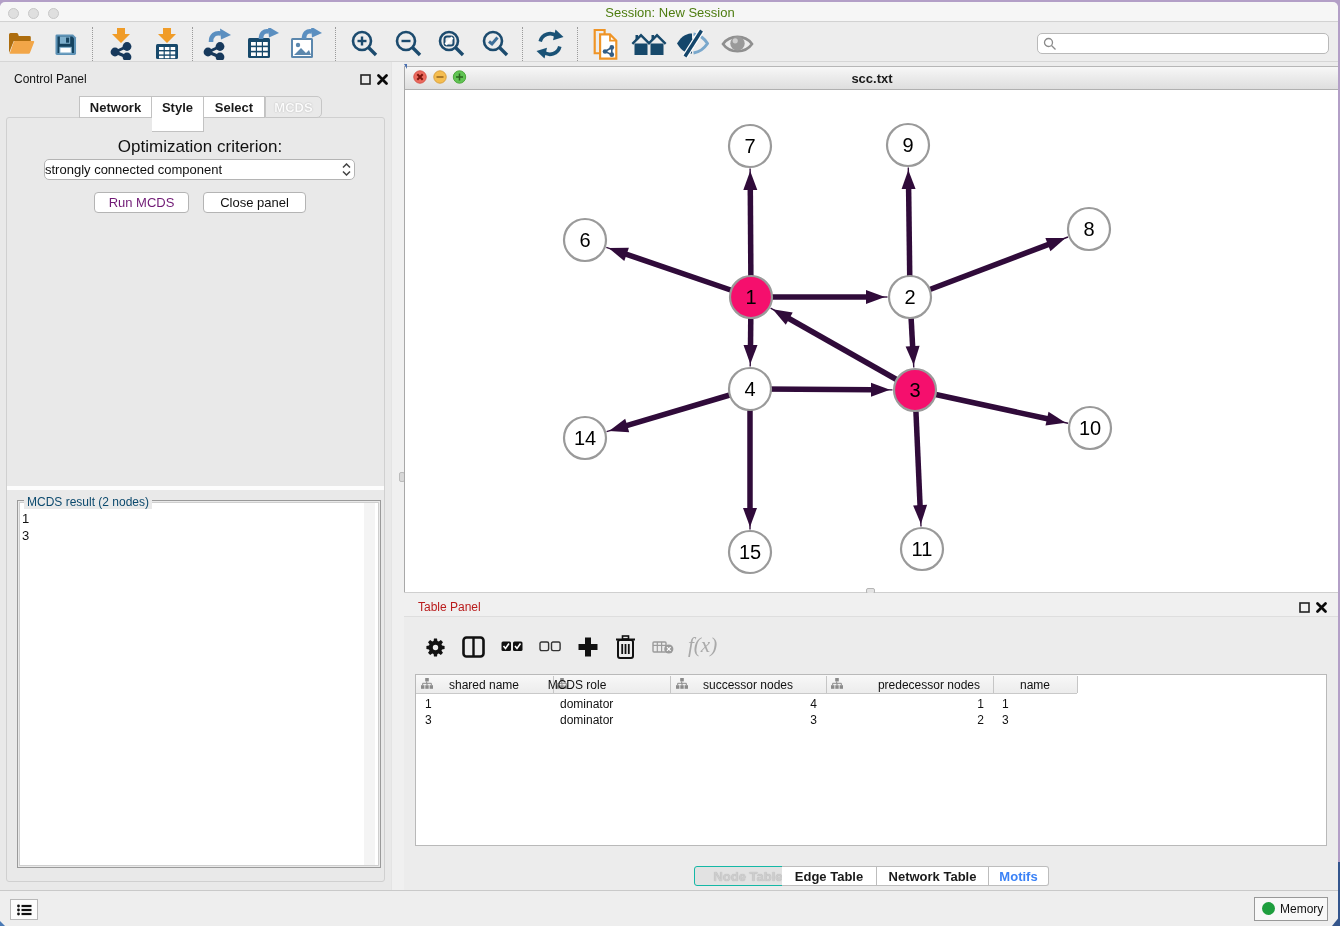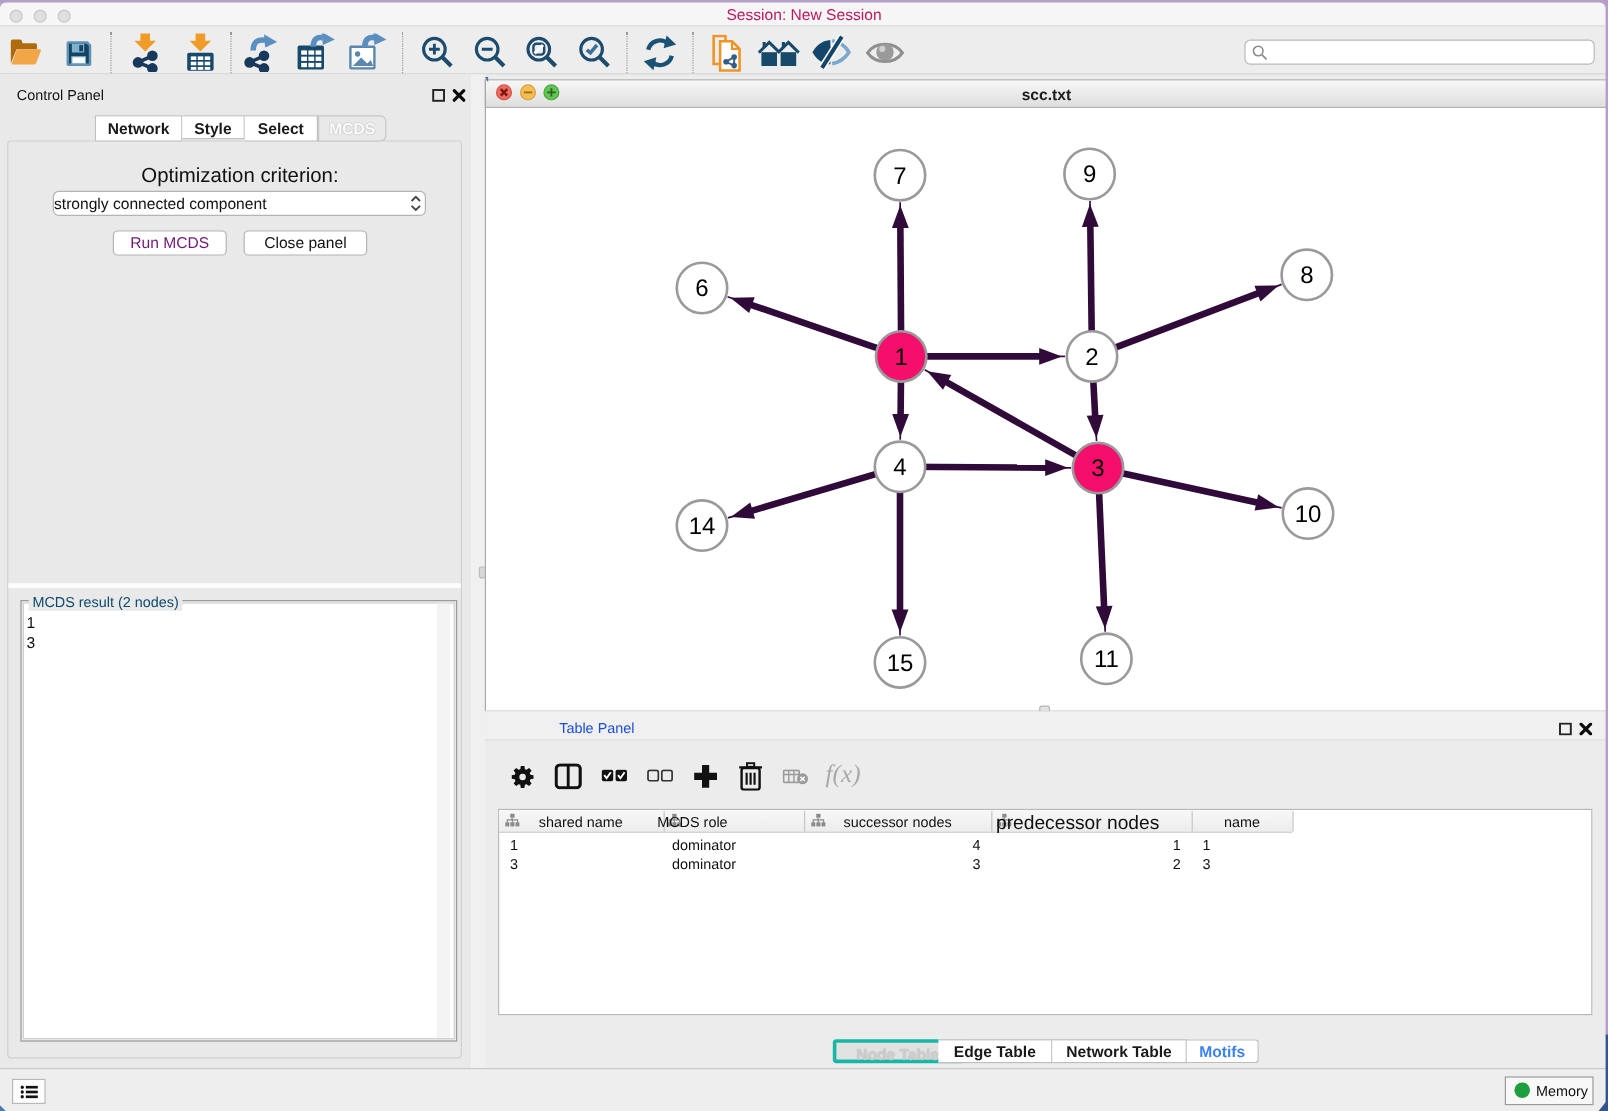--- a/index.html
+++ b/index.html
@@ -13,21 +13,21 @@
 
 <div class="abs" style="left:0;top:0;width:1340px;height:6px;background:#b39fc7;"></div>
 
 <div class="abs" style="right:0;top:0;width:2px;height:862px;background:#b39fc7;z-index:50;"></div>
 <div class="abs" style="right:0;top:862px;width:2px;height:64px;background:#33558d;z-index:50;"></div>
 
 <div class="abs" style="left:0;top:2px;width:1338px;height:20px;background:#f6f6f6;border-bottom:1px solid #d2d2d2;border-radius:5px 5px 0 0;"></div>
 <div class="abs" style="left:8px;top:7.5px;width:11px;height:11px;border-radius:50%;background:#dfdfdf;border:1px solid #c8c8c8;"></div>
 <div class="abs" style="left:28px;top:7.5px;width:11px;height:11px;border-radius:50%;background:#dfdfdf;border:1px solid #c8c8c8;"></div>
 <div class="abs" style="left:48px;top:7.5px;width:11px;height:11px;border-radius:50%;background:#dfdfdf;border:1px solid #c8c8c8;"></div>
-<div class="abs" style="left:0;top:5px;width:1340px;text-align:center;font-size:13px;color:#be185d;">Session: New Session</div>
+<div class="abs" style="left:0;top:5px;width:1340px;text-align:center;font-size:13px;color:#4d7c0f;">Session: New Session</div>
 
 <div class="abs" style="left:0;top:23px;width:1340px;height:39px;background:#ededed;border-bottom:1px solid #d6d6d6;"></div>
 
 <svg class="abs" style="left:7px;top:31px" width="29" height="25" viewBox="0 0 29 25">
  <path d="M2 22 L2 3.5 Q2 2 3.5 2 L9.5 2 Q10.8 2 11.2 3.2 L11.8 5 L22.5 5 Q23.8 5 23.8 6.3 L23.8 10 L6.8 10 Z" fill="#ad6d0e"></path>
  <path d="M6.8 10.8 Q7.1 10 8 10 L26.3 10 Q27.6 10 27.1 11.3 L23 21.8 Q22.7 22.7 21.7 22.7 L2.6 22.7 Z" fill="#f2a648"></path>
 </svg>
 <svg class="abs" style="left:54px;top:32.5px" width="23.5" height="23.5" viewBox="0 0 24 24">
  <path d="M3 1.5 L19.5 1.5 L22.5 4.5 L22.5 21 Q22.5 22.5 21 22.5 L3 22.5 Q1.5 22.5 1.5 21 L1.5 3 Q1.5 1.5 3 1.5 Z" fill="#5d92b6"></path>
  <path d="M3.6 3.6 L18.6 3.6 L20.4 5.4 L20.4 20.4 L3.6 20.4 Z" fill="#16435f"></path>
@@ -187,21 +187,21 @@
 <svg class="abs" style="left:360px;top:74px" width="11" height="11" viewBox="0 0 11 11">
     <rect x="1" y="1" width="9" height="9" fill="none" stroke="#222" stroke-width="1.6"></rect>
   </svg>
 <svg class="abs" style="left:377px;top:74px" width="11" height="11" viewBox="0 0 11 11">
     <path d="M1.5 1.5 L9.5 9.5 M9.5 1.5 L1.5 9.5" stroke="#0a0a0a" stroke-width="2.7" stroke-linecap="round"></path>
   </svg>
 
 <div class="abs" style="left:6px;top:117px;width:379px;height:765px;background:#e9e9e9;border:1px solid #d0d0d0;border-radius:3px;"></div>
 
 <div class="abs" style="left:79px;top:96px;width:73px;height:22px;background:#fff;border:1px solid #c2c2c2;font-size:13px;font-weight:600;color:#1a1a1a;text-align:center;line-height:21px;">Network</div>
-<div class="abs" style="left:152px;top:96px;width:52px;height:20px;background:#fff;border:1px solid #c2c2c2;border-left:none;font-size:13px;font-weight:600;color:#1a1a1a;text-align:center;line-height:21px;">Style</div>
+<div class="abs" style="left:152px;top:96px;width:52px;height:36px;background:#fff;border:1px solid #c2c2c2;border-left:none;font-size:13px;font-weight:600;color:#1a1a1a;text-align:center;line-height:21px;">Style</div>
 <div class="abs" style="left:204px;top:96px;width:61px;height:22px;background:#fff;border:1px solid #c2c2c2;border-left:none;font-size:13px;font-weight:600;color:#1a1a1a;text-align:center;line-height:21px;">Select</div>
 <div class="abs" style="left:265px;top:96px;width:57px;height:22px;background:#e9e9e9;border:1px solid #c6c6c6;border-radius:0 5px 5px 0;font-size:13px;font-weight:600;color:#fbfbfb;text-align:center;line-height:21px;text-shadow:0 0 1.5px #a8a8a8;">MCDS</div>
 
 <div class="abs" style="left:0;top:137px;width:400px;text-align:center;font-size:17px;color:#111;"><span style="margin-left:0px;">Optimization criterion:</span></div>
 <div class="abs" style="left:44px;top:159px;width:311px;height:21px;background:#fff;border:1px solid #b4b4b4;border-radius:5px;font-size:13px;color:#111;line-height:19px;">strongly connected component</div>
 <svg class="abs" style="left:342px;top:163px" width="9" height="13" viewBox="0 0 9 13">
  <path d="M1 4.5 L4.5 1 L8 4.5" fill="none" stroke="#444" stroke-width="1.5"></path>
  <path d="M1 8.5 L4.5 12 L8 8.5" fill="none" stroke="#444" stroke-width="1.5"></path>
 </svg>
 <div class="abs" style="left:94px;top:192px;width:95px;height:21px;background:#fff;border:1px solid #b4b4b4;border-radius:4px;font-size:13px;color:#701a75;text-align:center;line-height:19px;">Run MCDS</div>
@@ -299,21 +299,21 @@
 <text x="686" y="345" font-size="20" fill="#000" text-anchor="middle">10</text>
 <text x="346" y="469" font-size="20" fill="#000" text-anchor="middle">15</text>
 <text x="518" y="466" font-size="20" fill="#000" text-anchor="middle">11</text>
   </svg>
 
 <div class="abs" style="left:404px;top:592px;width:936px;height:1px;background:#cfcfcf;"></div>
 <div class="abs" style="left:866px;top:588px;width:9px;height:6px;background:#e3e3e3;border:1px solid #b5b5b5;border-radius:2px;"></div>
 
 <div class="abs" style="left:404px;top:593px;width:936px;height:297px;background:#ececec;"></div>
 <div class="abs" style="left:404px;top:593px;width:936px;height:24px;background:#f0f0f0;border-bottom:1px solid #dedede;"></div>
-<div class="abs" style="left:418px;top:600px;font-size:12px;color:#1d4ed8;margin-left:48px;">Table Panel</div>
+<div class="abs" style="left:418px;top:600px;font-size:12px;color:#b91c1c;">Table Panel</div>
 <svg class="abs" style="left:1299px;top:602px" width="11" height="11" viewBox="0 0 11 11">
     <rect x="1" y="1" width="9" height="9" fill="none" stroke="#222" stroke-width="1.6"></rect>
   </svg>
 <svg class="abs" style="left:1316px;top:602px" width="11" height="11" viewBox="0 0 11 11">
     <path d="M1.5 1.5 L9.5 9.5 M9.5 1.5 L1.5 9.5" stroke="#0a0a0a" stroke-width="2.7" stroke-linecap="round"></path>
   </svg>
 
 <svg class="abs" style="left:426px;top:638px" width="19" height="19" viewBox="0 0 19 19">
  <path fill="#111" fill-rule="evenodd" d="M18.58 7.99 L18.58 11.01 L16.03 11.41 L15.47 12.76 L16.99 14.85 L14.85 16.99 L12.76 15.47 L11.41 16.03 L11.01 18.58 L7.99 18.58 L7.59 16.03 L6.24 15.47 L4.15 16.99 L2.01 14.85 L3.53 12.76 L2.97 11.41 L0.42 11.01 L0.42 7.99 L2.97 7.59 L3.53 6.24 L2.01 4.15 L4.15 2.01 L6.24 3.53 L7.59 2.97 L7.99 0.42 L11.01 0.42 L11.41 2.97 L12.76 3.53 L14.85 2.01 L16.99 4.15 L15.47 6.24 L16.03 7.59 Z M12.20 9.5 A2.7 2.7 0 1 0 6.80 9.5 A2.7 2.7 0 1 0 12.20 9.5 Z"></path>
 </svg>
@@ -394,35 +394,35 @@
       <rect x="0" y="7.2" width="3.4" height="3.6"></rect>
       <rect x="4.3" y="7.2" width="3.4" height="3.6"></rect>
       <rect x="8.6" y="7.2" width="3.4" height="3.6"></rect>
       <path d="M5.7 3.4 L5.7 5.3 M1.7 7.2 L1.7 5.3 L10.3 5.3 L10.3 7.2 M6 5.3 L6 7.2" stroke="#8a8a8a" stroke-width="1" fill="none"></path>
     </g>
   </svg>
 
 <div class="abs" style="left:424px;top:678px;width:120px;text-align:center;font-size:12px;color:#111;">shared name</div>
 <div class="abs" style="left:526px;top:678px;width:102px;text-align:center;font-size:12px;color:#111;">MCDS role</div>
 <div class="abs" style="left:679px;top:678px;width:138px;text-align:center;font-size:12px;color:#111;">successor nodes</div>
-<div class="abs" style="left:830px;top:678px;width:150px;text-align:left;font-size:16px;color:#111;">predecessor nodes</div>
+<div class="abs" style="left:830px;top:678px;width:150px;text-align:right;font-size:12px;color:#111;">predecessor nodes</div>
 <div class="abs" style="left:993px;top:678px;width:84px;text-align:center;font-size:12px;color:#111;">name</div>
 
 <div class="abs" style="left:425px;top:697px;font-size:12px;color:#111;">1</div>
 <div class="abs" style="left:560px;top:697px;font-size:12px;color:#111;">dominator</div>
 <div class="abs" style="left:700px;top:697px;width:117px;text-align:right;font-size:12px;color:#111;">4</div>
 <div class="abs" style="left:860px;top:697px;width:124px;text-align:right;font-size:12px;color:#111;">1</div>
 <div class="abs" style="left:1002px;top:697px;font-size:12px;color:#111;">1</div>
 <div class="abs" style="left:425px;top:713px;font-size:12px;color:#111;">3</div>
 <div class="abs" style="left:560px;top:713px;font-size:12px;color:#111;">dominator</div>
 <div class="abs" style="left:700px;top:713px;width:117px;text-align:right;font-size:12px;color:#111;">3</div>
 <div class="abs" style="left:860px;top:713px;width:124px;text-align:right;font-size:12px;color:#111;">2</div>
 <div class="abs" style="left:1002px;top:713px;font-size:12px;color:#111;">3</div>
 
-<div class="abs" style="left:694px;top:866px;width:108px;height:20px;background:#e2e2e2;border:3px solid #14b8a6;border-radius:3px 0 0 3px;font-size:13px;font-weight:600;color:#cdcdcd;text-align:center;line-height:19px;text-shadow:0 0 1px #aaa;">Node Table</div>
+<div class="abs" style="left:694px;top:866px;width:108px;height:20px;background:#e2e2e2;border:1px solid #14b8a6;border-radius:3px 0 0 3px;font-size:13px;font-weight:600;color:#cdcdcd;text-align:center;line-height:19px;text-shadow:0 0 1px #aaa;">Node Table</div>
 <div class="abs" style="left:782px;top:866px;width:95px;height:20px;background:#fff;border:1px solid #bdbdbd;border-left:none;font-size:13px;font-weight:600;color:#1a1a1a;text-align:center;line-height:19px;">Edge Table</div>
 <div class="abs" style="left:877px;top:866px;width:112px;height:20px;background:#fff;border:1px solid #bdbdbd;border-left:none;font-size:13px;font-weight:600;color:#1a1a1a;text-align:center;line-height:19px;">Network Table</div>
 <div class="abs" style="left:989px;top:866px;width:60px;height:20px;background:#fff;border:1px solid #bdbdbd;border-left:none;border-radius:0 3px 3px 0;font-size:13px;font-weight:600;color:#3b82f6;text-align:center;line-height:19px;">Motifs</div>
 
 <div class="abs" style="left:0;top:890px;width:1340px;height:36px;background:#eeeeee;border-top:1px solid #c9c9c9;"></div>
 <div class="abs" style="left:10px;top:899px;width:28px;height:21px;background:#fdfdfd;border:1px solid #b9b9b9;"></div>
 <svg class="abs" style="left:17px;top:904px" width="15" height="12" viewBox="0 0 15 12">
  <g fill="#111">
       <circle cx="1.5" cy="2" r="1.4"></circle>
       <circle cx="1.5" cy="6" r="1.4"></circle>

